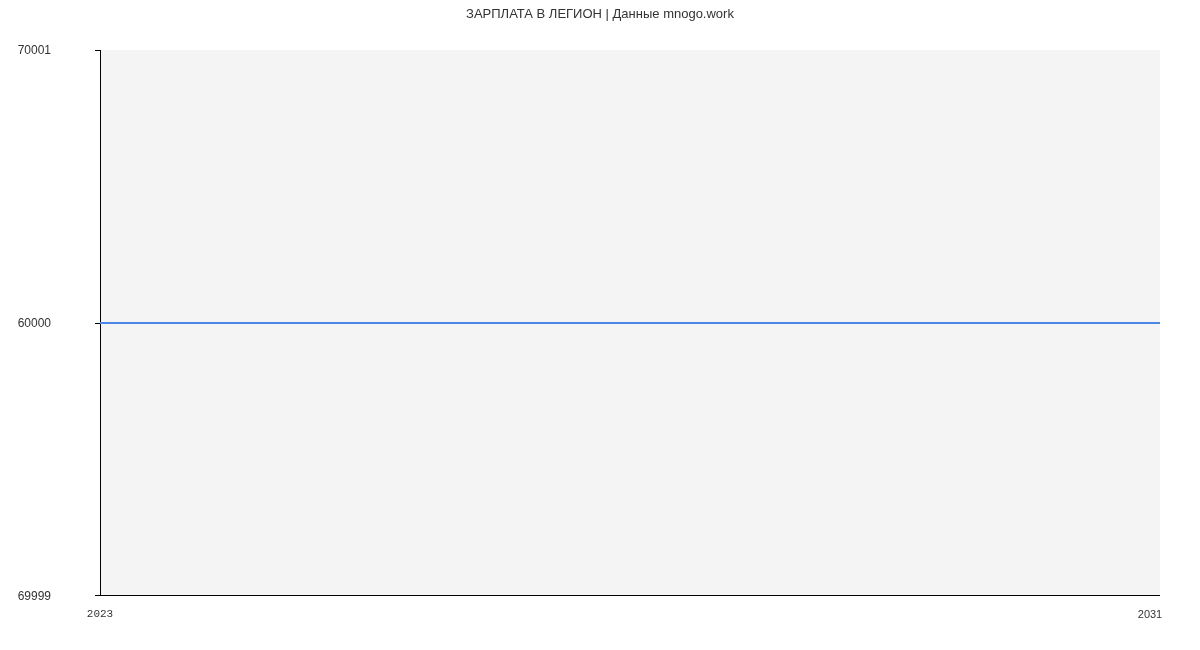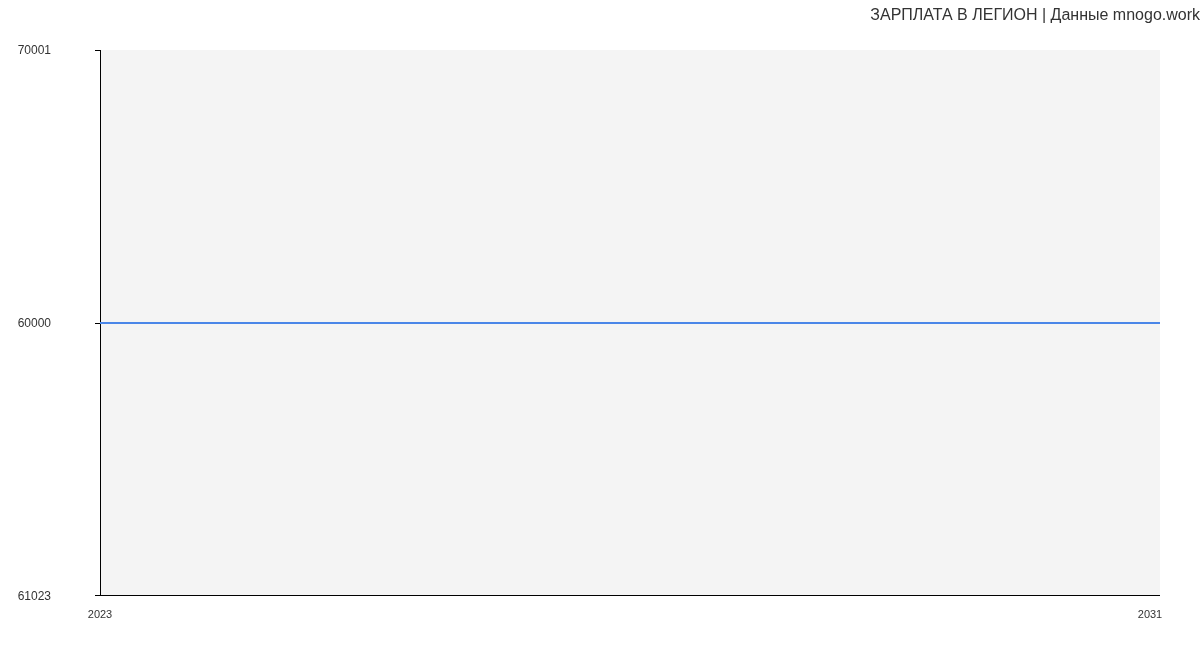--- a/index.html
+++ b/index.html
@@ -9,22 +9,22 @@
       background: #ffffff;
       font-family: Arial, Helvetica, sans-serif;
       position: relative;
       overflow: hidden;
     }
     .chart-title {
       position: absolute;
       top: 6px;
       left: 0;
       right: 0;
-      text-align: right;
-      font-size: 16px;
+      text-align: center;
+      font-size: 13px;
       color: #333333;
     }
     .plot-area {
       position: absolute;
       left: 100px;
       top: 50px;
       width: 1060px;
       height: 546px;
       background: #f4f4f4;
       border-left: 1px solid #000000;
@@ -66,18 +66,18 @@
 <div class="chart-title">ЗАРПЛАТА В ЛЕГИОН | Данные mnogo.work</div>
 
 <div class="plot-area"></div>
 
 <div class="y-tick-line" style="top: 50px;"></div>
 <div class="y-tick-line" style="top: 323px;"></div>
 <div class="y-tick-line" style="top: 595px;"></div>
 
 <div class="y-tick-label" style="top: 50px;">70001</div>
 <div class="y-tick-label" style="top: 323px;">60000</div>
-<div class="y-tick-label" style="top: 596px;">61023</div>
+<div class="y-tick-label" style="top: 596px;">69999</div>
 
-<div class="x-tick-label" style="left: 100px;">2023</div>
+<div class="x-tick-label" style="left: 100px; font-family: Liberation Mono, monospace;">2023</div>
 <div class="x-tick-label" style="left: 1150px;">2031</div>
 
 <div class="data-line" style="top: 322px;"></div>
 
 </body></html>

